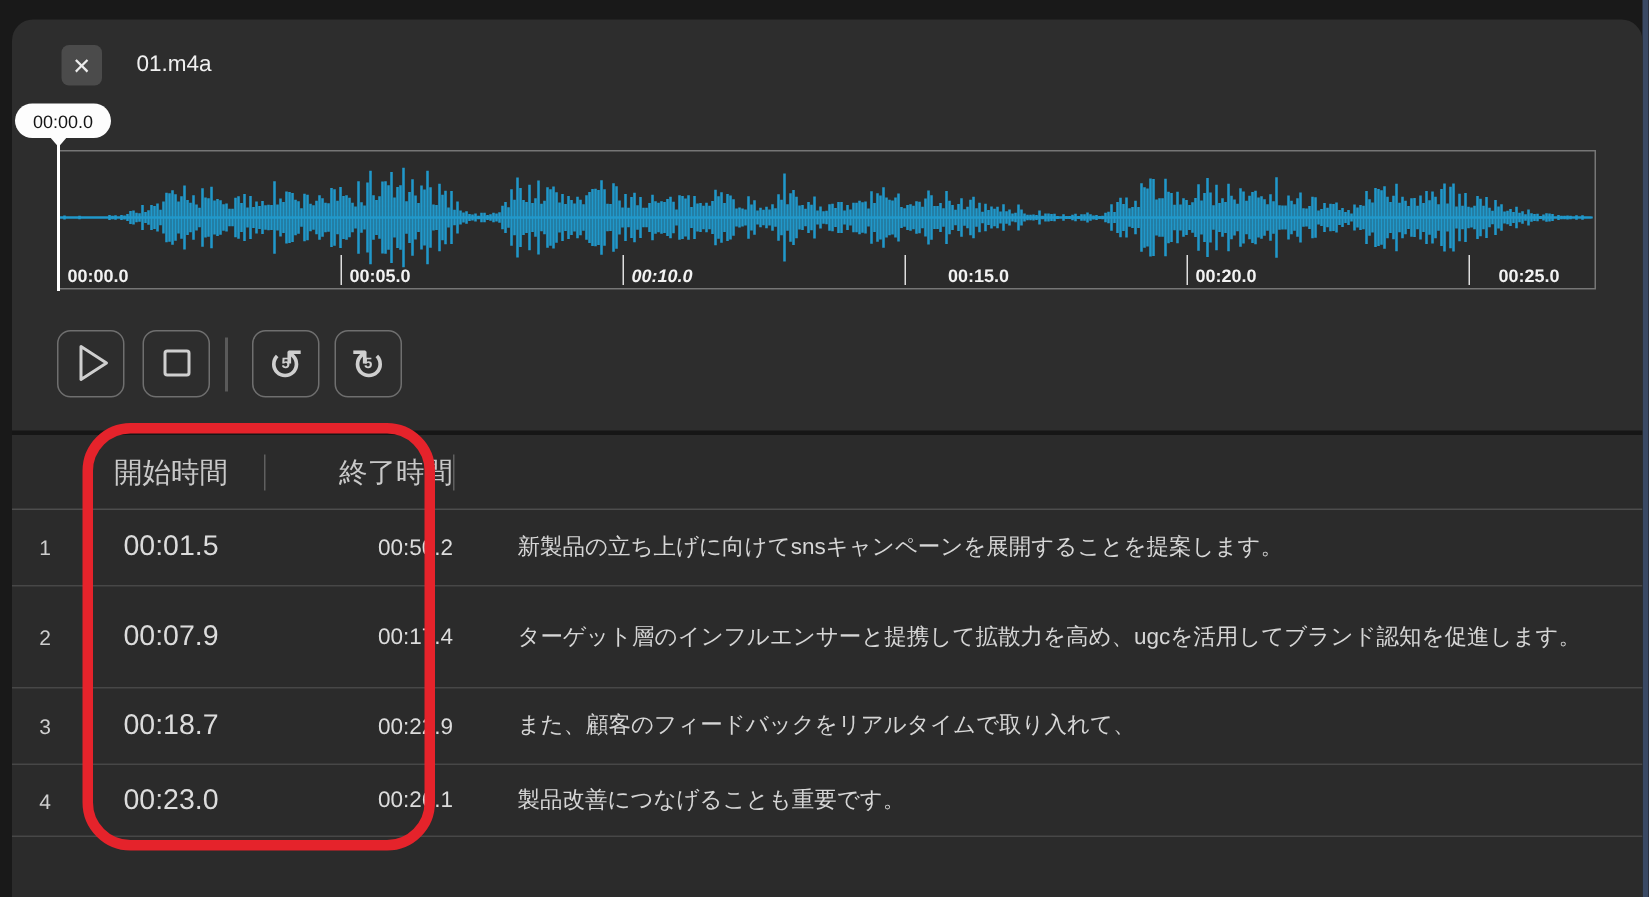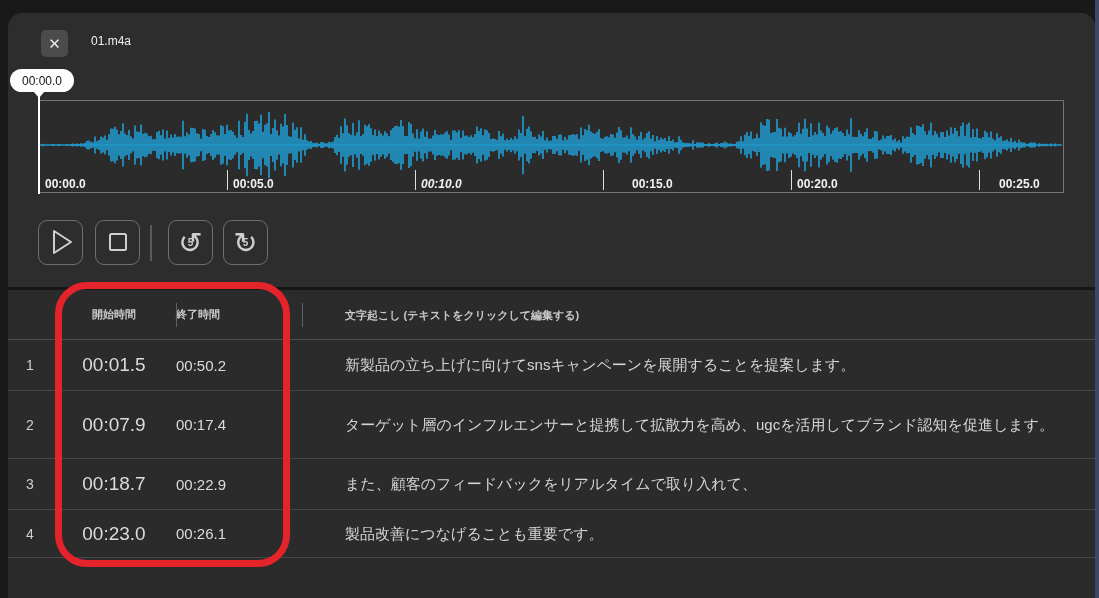--- a/index.html
+++ b/index.html
@@ -8,21 +8,21 @@
 
   .desktop-strip { position:absolute; right:0; top:0; width:4px; height:598px; background:#3a4964; }
 
   .panel { position:absolute; left:8px; top:13px; width:1087px; height:585px;
     background:#2d2d2d; border-radius:14px 14px 0 0; overflow:hidden; }
 
   
   .close-btn { position:absolute; left:33px; top:17px; width:27px; height:27px;
     background:#4b4b4b; border-radius:5px; color:#ececec; font-size:15px;
     display:flex; align-items:center; justify-content:center; cursor:pointer; }
-  .filename { position:absolute; left:83px; top:21px; color:#f0f0f0; font-size:12px; }
+  .filename { position:absolute; left:83px; top:21px; color:#f0f0f0; font-size:15px; }
 
   
   .tooltip { position:absolute; left:2px; top:56px; width:64px; height:23px;
     background:#fdfdfd; border-radius:12px; color:#141414; font-size:12px;
     display:flex; align-items:center; justify-content:center; }
   .tooltip-arrow { position:absolute; left:25px; top:78px; width:0; height:0;
     border-left:6px solid transparent; border-right:6px solid transparent;
     border-top:7px solid #fdfdfd; }
 
   
@@ -43,24 +43,24 @@
     font-size:10px; font-weight:700; color:#cfcfcf; }
 
   
   .divider { position:absolute; left:0; top:274px; width:100%; height:3px; background:#161616; }
   .table-area { position:absolute; left:0; top:277px; width:100%; bottom:0; background:#2b2b2b; }
   .trow { display:flex; align-items:center; border-bottom:1px solid #474747; width:100%; }
   .trow.hdr { height:50px; border-bottom-color:#4d4d4d; position:relative; }
   .trow.r { min-height:51px; padding:9px 0; }
   .col-num  { width:44px; text-align:center; color:#cfcfcf; font-size:14px; }
   .col-start{ width:124px; text-align:center; color:#dcdcdc; font-size:19px; cursor:pointer; }
-  .col-end  { width:126px; text-align:left; color:#dcdcdc; font-size:15px; cursor:pointer; }
+  .col-end  { width:126px; text-align:right; color:#dcdcdc; font-size:15px; cursor:pointer; }
   .col-text { flex:1; padding-left:43px; padding-right:32px; color:#d6d6d6; font-size:15px;
     line-height:24px; cursor:text; }
-  .hdr .col-start, .hdr .col-end, .hdr .col-text { color:#c9c9c9; font-weight:700; font-size:11px; cursor:default; }
+  .hdr .col-start, .hdr .col-end, .hdr .col-text { color:#c9c9c9; font-weight:400; font-size:19px; cursor:default; }
   .hdr-sep { position:absolute; top:13px; width:1px; height:24px; background:#606060; }
   .hdr-sep.s1 { left:168px; } .hdr-sep.s2 { left:294px; }
 
   
   .red-annot { position:absolute; left:55px; top:282px; width:235px; height:285px;
     border:7px solid #e5232b; border-radius:32px; z-index:40; pointer-events:none; }
 </style>
 </head>
 <body>
 
@@ -116,21 +116,20 @@
     <span class="skip-num">5</span>
   </button>
 
   <div class="divider"></div>
 
   <div class="table-area">
     <div class="trow hdr">
       <div class="col-num"></div>
       <div class="col-start">開始時間</div>
       <div class="col-end">終了時間</div>
-      <div class="col-text">文字起こし (テキストをクリックして編集する)</div>
       <div class="hdr-sep s1"></div>
       <div class="hdr-sep s2"></div>
     </div>
 
     <div class="trow r">
       <div class="col-num">1</div>
       <div class="col-start">00:01.5</div>
       <div class="col-end">00:50.2</div>
       <div class="col-text">新製品の立ち上げに向けてsnsキャンペーンを展開することを提案します。</div>
     </div>

